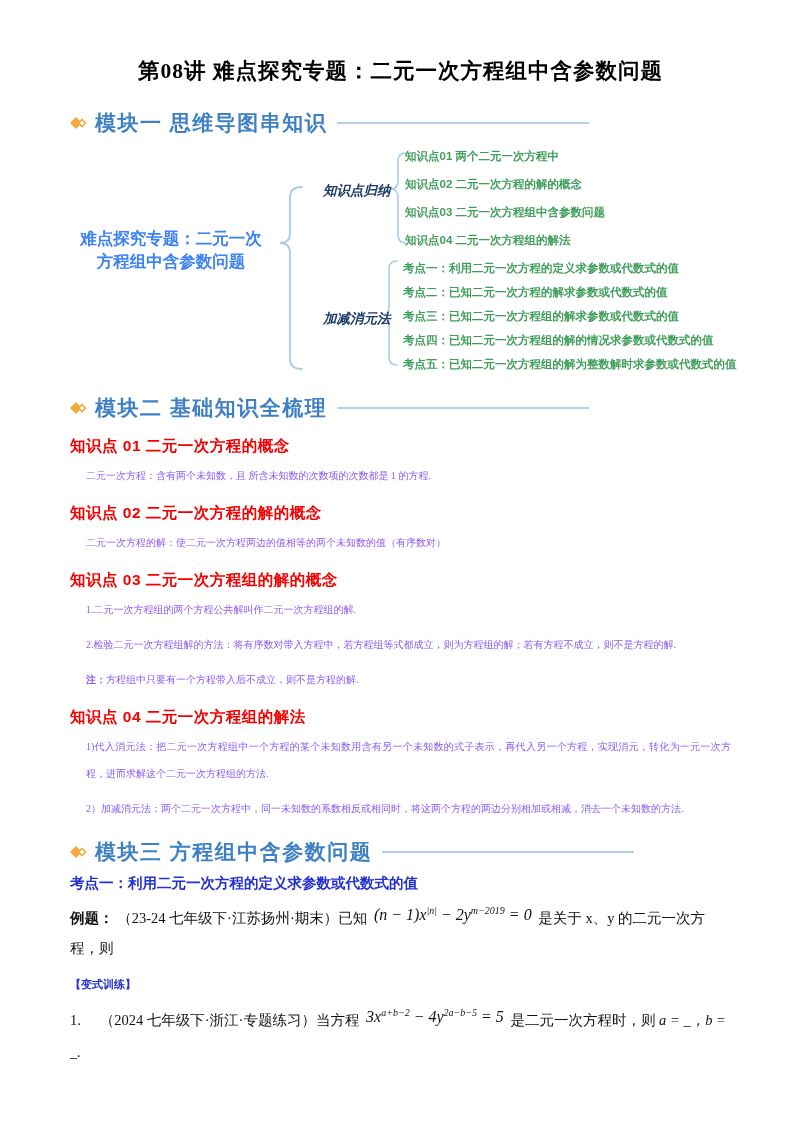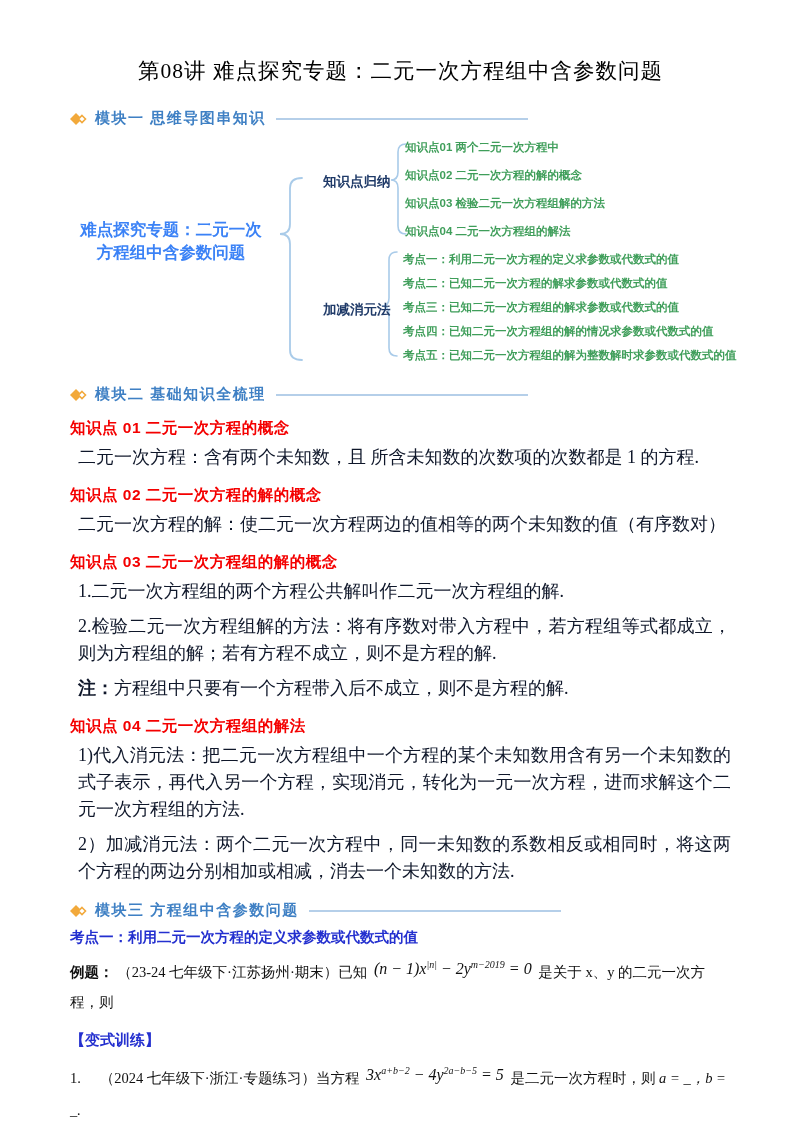--- a/index.html
+++ b/index.html
@@ -5,78 +5,78 @@
   * { box-sizing: border-box; }
   html, body { margin: 0; padding: 0; background: #ffffff; }
   .page {
     width: 795px; height: 1125px; background: #ffffff; overflow: hidden;
     font-family: "Liberation Serif", "DejaVu Serif", serif;
     color: #161616; position: relative;
     padding: 56px 64px 0 70px;
   }
   
   .doc-title {
-    font-size: 21.5px; font-weight: normal; color: #000;
+    font-size: 21.5px; font-weight: bold; color: #000;
     text-align: center; letter-spacing: 1px; margin: 0 0 24px 0;
     font-family: "Liberation Serif", "DejaVu Serif", serif;
   }
   
   .mod-head {
     display: flex; align-items: center; margin: 0 0 2px 0;
     font-family: "Liberation Sans", "DejaVu Sans", sans-serif;
   }
   .mod-head .dicon { display: inline-flex; margin-right: 7px; }
   .mod-head .txt {
-    font-size: 15px; font-weight: bold; color: #3f80c4; letter-spacing: 1.5px;
+    font-size: 21px; font-weight: bold; color: #3f80c4; letter-spacing: 1.5px;
     white-space: nowrap;
   }
   .mod-rule { width: 252px; border-top: 2px solid #b5cfe9; margin-left: 10px; height: 0; }
   
   .mindmap { position: relative; height: 237px; margin: 6px 0 14px 0;
     font-family: "Liberation Sans", "DejaVu Sans", sans-serif; }
   .mindmap svg.braces { position: absolute; left: 0; top: 0; }
   .mm-root {
     position: absolute; left: 6px; top: 84px; width: 190px; text-align: center;
     font-size: 16.5px; font-weight: bold; color: #3b82f6; line-height: 23px;
   }
-  .mm-branch { position: absolute; font-size: 13.5px; font-weight: bold; color: #1f3a68; white-space: nowrap; }
+  .mm-branch { position: absolute; font-size: 13.5px; font-weight: bold; color: #1f3a68; white-space: nowrap; font-style: italic; }
   .mm-branch.b1 { left: 253px; top: 39px; }
   .mm-branch.b2 { left: 253px; top: 167px; }
   .mm-leaf { position: absolute; font-size: 11.5px; font-weight: 600; color: #3f9e5a; white-space: nowrap; }
   .kleaf-0 { left: 335px; top: 6px; }
   .kleaf-1 { left: 335px; top: 34px; }
   .kleaf-2 { left: 335px; top: 62px; }
   .kleaf-3 { left: 335px; top: 90px; }
   .eleaf-0 { left: 333px; top: 118px; }
   .eleaf-1 { left: 333px; top: 142px; }
   .eleaf-2 { left: 333px; top: 166px; }
   .eleaf-3 { left: 333px; top: 190px; }
   .eleaf-4 { left: 333px; top: 214px; }
   
   .kp-head {
     font-family: "Liberation Sans", "DejaVu Sans", sans-serif;
     font-size: 15.5px; font-weight: bold; color: #f40000;
     margin: 14px 0 5px 0; letter-spacing: 0.5px;
   }
-  .body-p { font-size: 18px; line-height: 27px; margin: 2px 0 8px 8px; text-align: justify; color: #0f172a; }
+  .body-p { font-size: 10px; line-height: 27px; margin: 2px 0 8px 16px; text-align: justify; color: #8b5cf6; }
   .body-p .b { font-weight: bold; }
   
   .kd-head {
     font-family: "Liberation Sans", "DejaVu Sans", sans-serif;
     font-size: 14.5px; font-weight: bold; color: #2430cf; margin: 8px 0 10px 0;
   }
   .ex-line { font-size: 14.5px; line-height: 30px; margin: 2px 0; color: #111; }
   .ex-label { font-weight: bold; }
   .math { font-style: italic; font-family: "Liberation Serif", "DejaVu Serif", serif; }
   .fx { display: inline-block; transform: translateY(-3px); font-size: 16px; font-style: italic;
         font-family: "Liberation Serif", "DejaVu Serif", serif; padding: 0 3px; }
   .fx sup { font-size: 10px; line-height: 0; }
   .vary {
     font-family: Liberation Serif, serif;
-    font-size: 15px; font-weight: bold; color: #2430cf; margin: 14px 0 12px 0;
+    font-size: 11px; font-weight: bold; color: #2430cf; margin: 14px 0 12px 0;
   }
   .prob { font-size: 14.5px; line-height: 32px; margin: 8px 0 14px 0; color: #111; }
   .prob .num { display: inline-block; width: 26px; }
 </style>
 </head>
 <body>
 
 <div class="page">
 
   <h1 class="doc-title">第08讲 难点探究专题：二元一次方程组中含参数问题</h1>
@@ -105,21 +105,21 @@
     <div class="mm-root">
       <div>难点探究专题：二元一次</div>
       <div>方程组中含参数问题</div>
     </div>
 
     <div class="mm-branch b1">知识点归纳</div>
     <div class="mm-branch b2">加减消元法</div>
 
     <div class="mm-leaf kleaf-0">知识点01 两个二元一次方程中</div>
     <div class="mm-leaf kleaf-1">知识点02 二元一次方程的解的概念</div>
-    <div class="mm-leaf kleaf-2">知识点03 检验二元一次方程组解的方法</div>
+    <div class="mm-leaf kleaf-2">知识点03 二元一次方程组中含参数问题</div>
     <div class="mm-leaf kleaf-3">知识点04 二元一次方程组的解法</div>
 
     <div class="mm-leaf eleaf-0">考点一：利用二元一次方程的定义求参数或代数式的值</div>
     <div class="mm-leaf eleaf-1">考点二：已知二元一次方程的解求参数或代数式的值</div>
     <div class="mm-leaf eleaf-2">考点三：已知二元一次方程组的解求参数或代数式的值</div>
     <div class="mm-leaf eleaf-4">考点五：已知二元一次方程组的解为整数解时求参数或代数式的值</div>
     <div class="mm-leaf eleaf-3">考点四：已知二元一次方程组的解的情况求参数或代数式的值</div>
   </div>
 
   <div class="mod-head">

